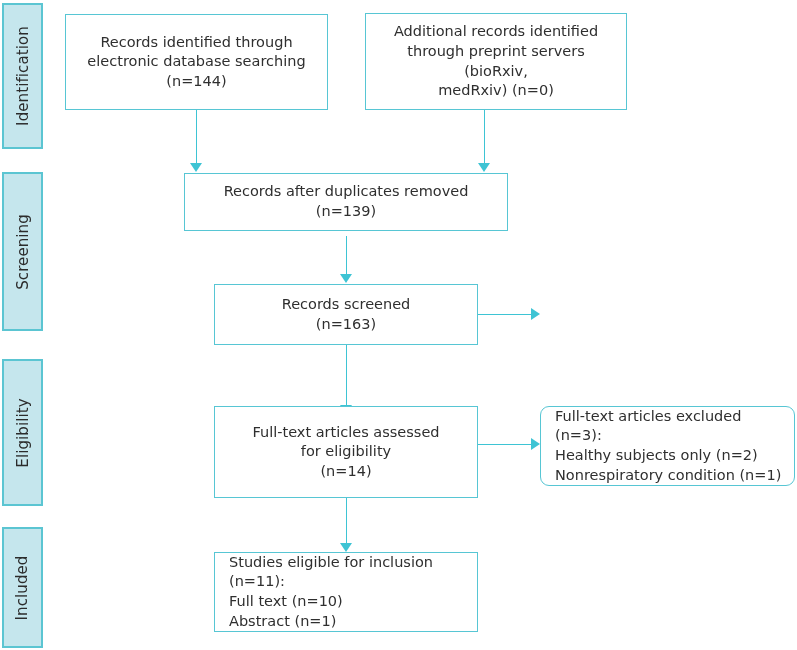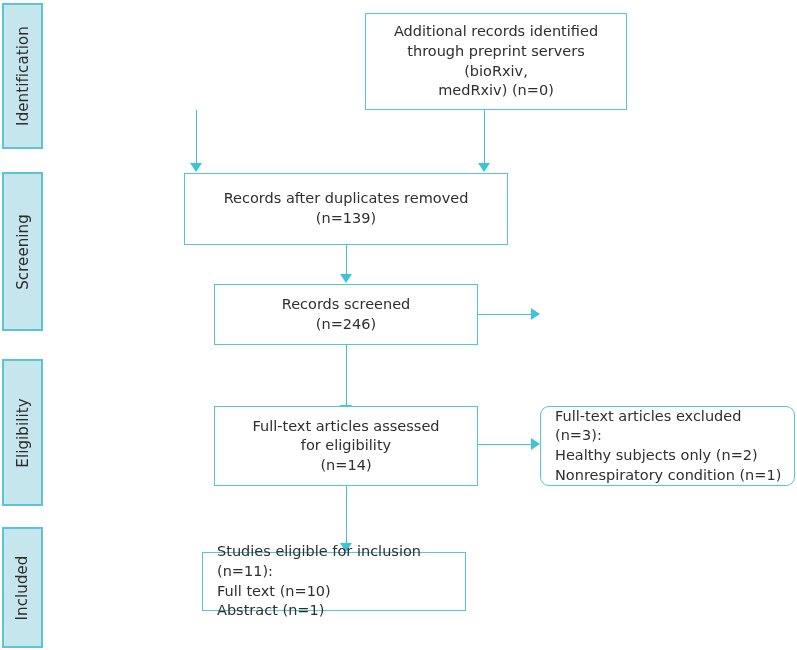--- a/index.html
+++ b/index.html
@@ -123,49 +123,54 @@
 
   <div class="conn-v" style="left:346px; top:345px; height:60px;"></div>
   <div class="arrow-down" style="left:340px; top:405px;"></div>
 
   <div class="conn-h" style="left:478px; top:444px; width:53px;"></div>
   <div class="arrow-right" style="left:531px; top:438px;"></div>
 
   <div class="conn-v" style="left:346px; top:486px; height:57px;"></div>
   <div class="arrow-down" style="left:340px; top:543px;"></div>
 
+  <div class="flow-box" style="left:65px; top:14px; width:263px; height:96px;">
+    <div class="box-text">Records identified through
+electronic database searching
+(n=144)</div>
+  </div>
 
   <div class="flow-box" style="left:365px; top:13px; width:262px; height:97px;justify-content:center;">
     <div class="box-text">Additional records identified
 through preprint servers (bioRxiv,
 medRxiv) (n=0)</div>
   </div>
 
-  <div class="flow-box" style="left:184px; top:173px; width:324px; height:72px;">
+  <div class="flow-box" style="left:184px; top:173px; width:324px; height:58px;">
     <div class="box-text">Records after duplicates removed
 (n=139)</div>
   </div>
 
   <div class="flow-box" style="left:214px; top:284px; width:264px; height:61px;">
     <div class="box-text">Records screened
-(n=246)</div>
+(n=163)</div>
   </div>
 
 
-  <div class="flow-box" style="left:214px; top:406px; width:264px; height:80px;">
+  <div class="flow-box" style="left:214px; top:406px; width:264px; height:92px;">
     <div class="box-text">Full-text articles assessed
 for eligibility
 (n=14)</div>
   </div>
 
   <div class="flow-box left-align" style="left:540px; top:406px; width:255px; height:80px;border-radius:9px;">
     <div class="box-text">Full-text articles excluded (n=3):
    Healthy subjects only (n=2)
    Nonrespiratory condition (n=1)</div>
   </div>
 
-  <div class="flow-box left-align" style="left:202px; top:552px; width:264px; height:59px;">
+  <div class="flow-box left-align" style="left:214px; top:552px; width:264px; height:80px;">
     <div class="box-text">Studies eligible for inclusion (n=11):
    Full text (n=10)
    Abstract (n=1)</div>
   </div>
 
 </div>
 
 </body></html>

